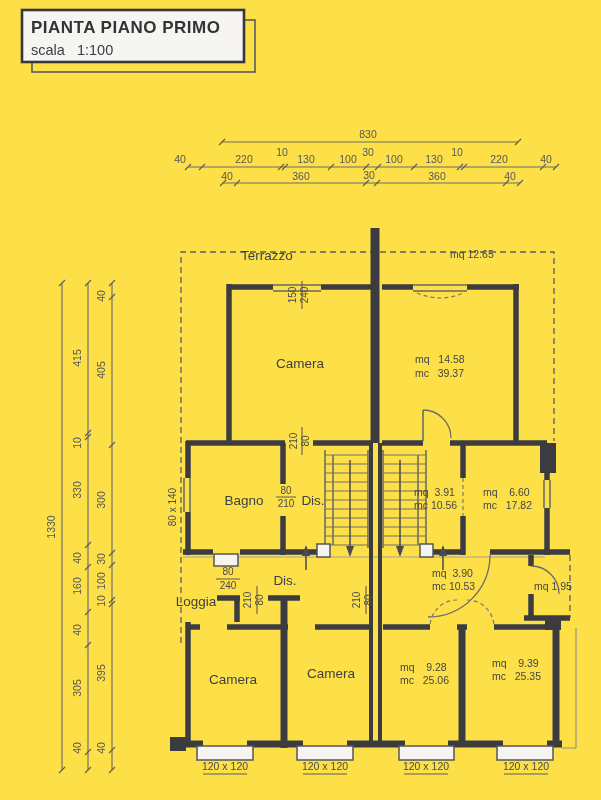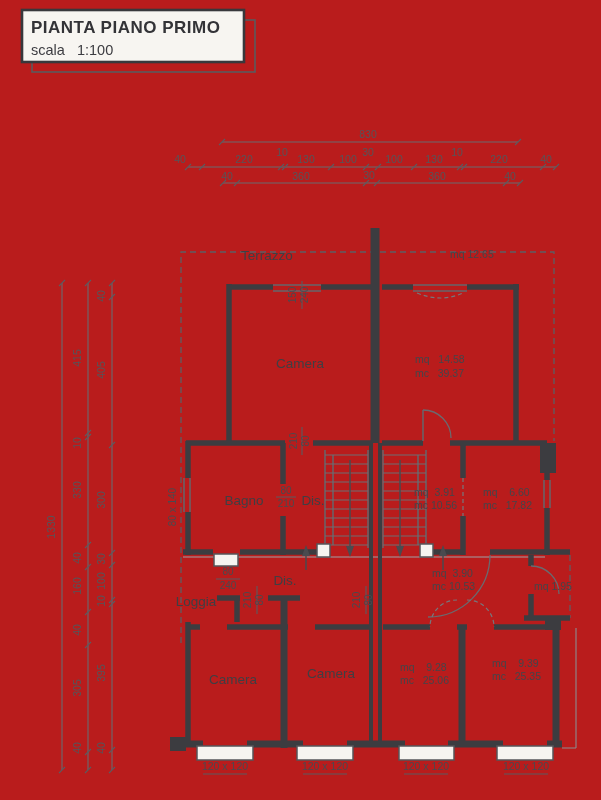--- a/index.html
+++ b/index.html
@@ -1,16 +1,16 @@
 <!DOCTYPE html>
 <html><head>
 <meta charset="utf-8">
 <style>
   html,body{margin:0;padding:0;background:#e8e6e2;}
-  .page{position:relative;width:601px;height:800px;background:#b91c1c;overflow:hidden;
+  .page{position:relative;width:601px;height:800px;background:#fde047;overflow:hidden;
         font-family:"Liberation Sans", sans-serif;}
   svg{position:absolute;left:0;top:0;}
   .t-room{font-family:"Liberation Sans",sans-serif;font-size:13.5px;fill:#3f3f44;}
   .t-area{font-family:"Liberation Sans",sans-serif;font-size:10.5px;fill:#45454a;}
   .t-dim{font-family:"Liberation Sans",sans-serif;font-size:10.5px;fill:#55555a;}
   .t-frac{font-family:"Liberation Sans",sans-serif;font-size:10px;fill:#4a4a4f;}
   .t-title{font-family:"Liberation Sans",sans-serif;font-size:17px;font-weight:bold;fill:#333337;letter-spacing:.5px;}
   .t-sub{font-family:"Liberation Sans",sans-serif;font-size:14.5px;fill:#3c3c41;}
   .t-win{font-family:"Liberation Sans",sans-serif;font-size:10.5px;fill:#4a4a4f;}
 </style>

